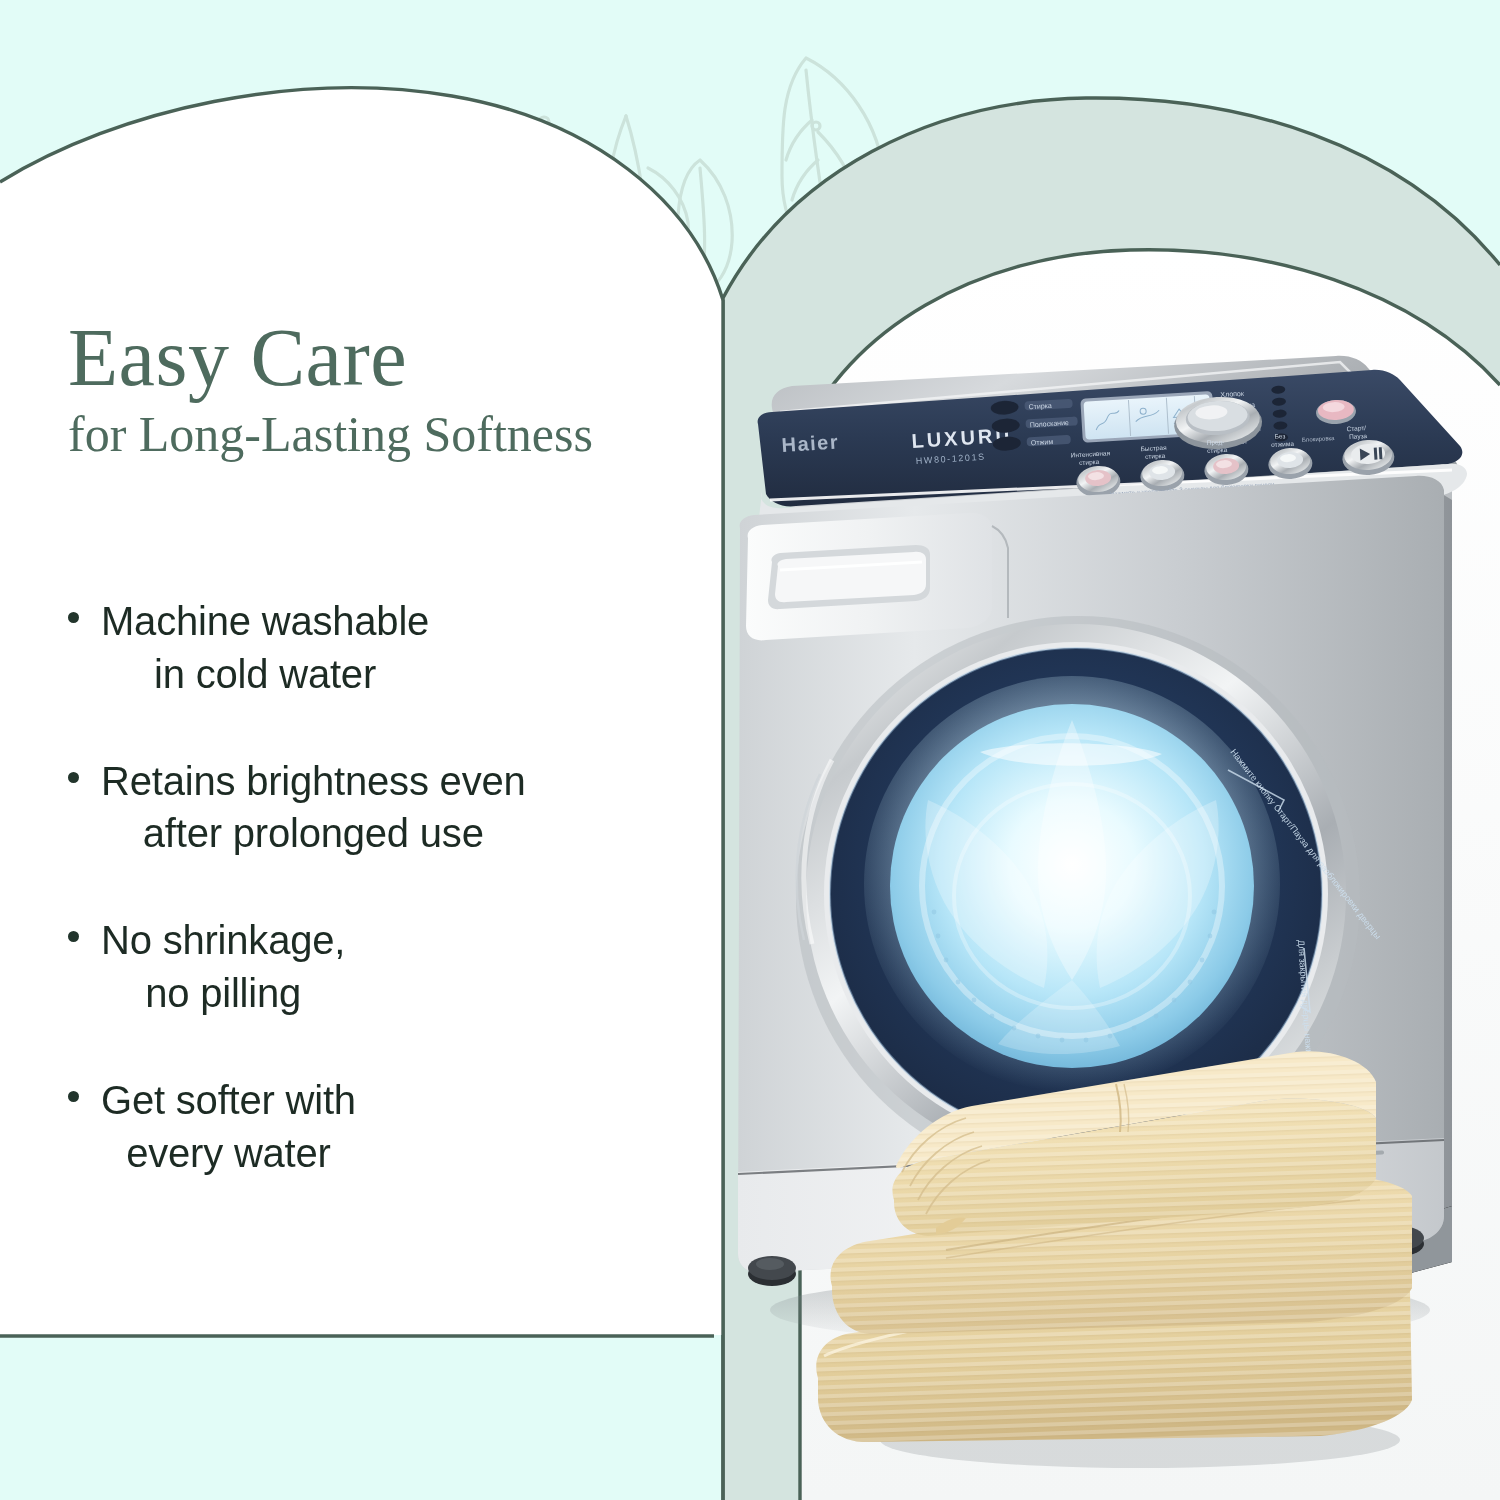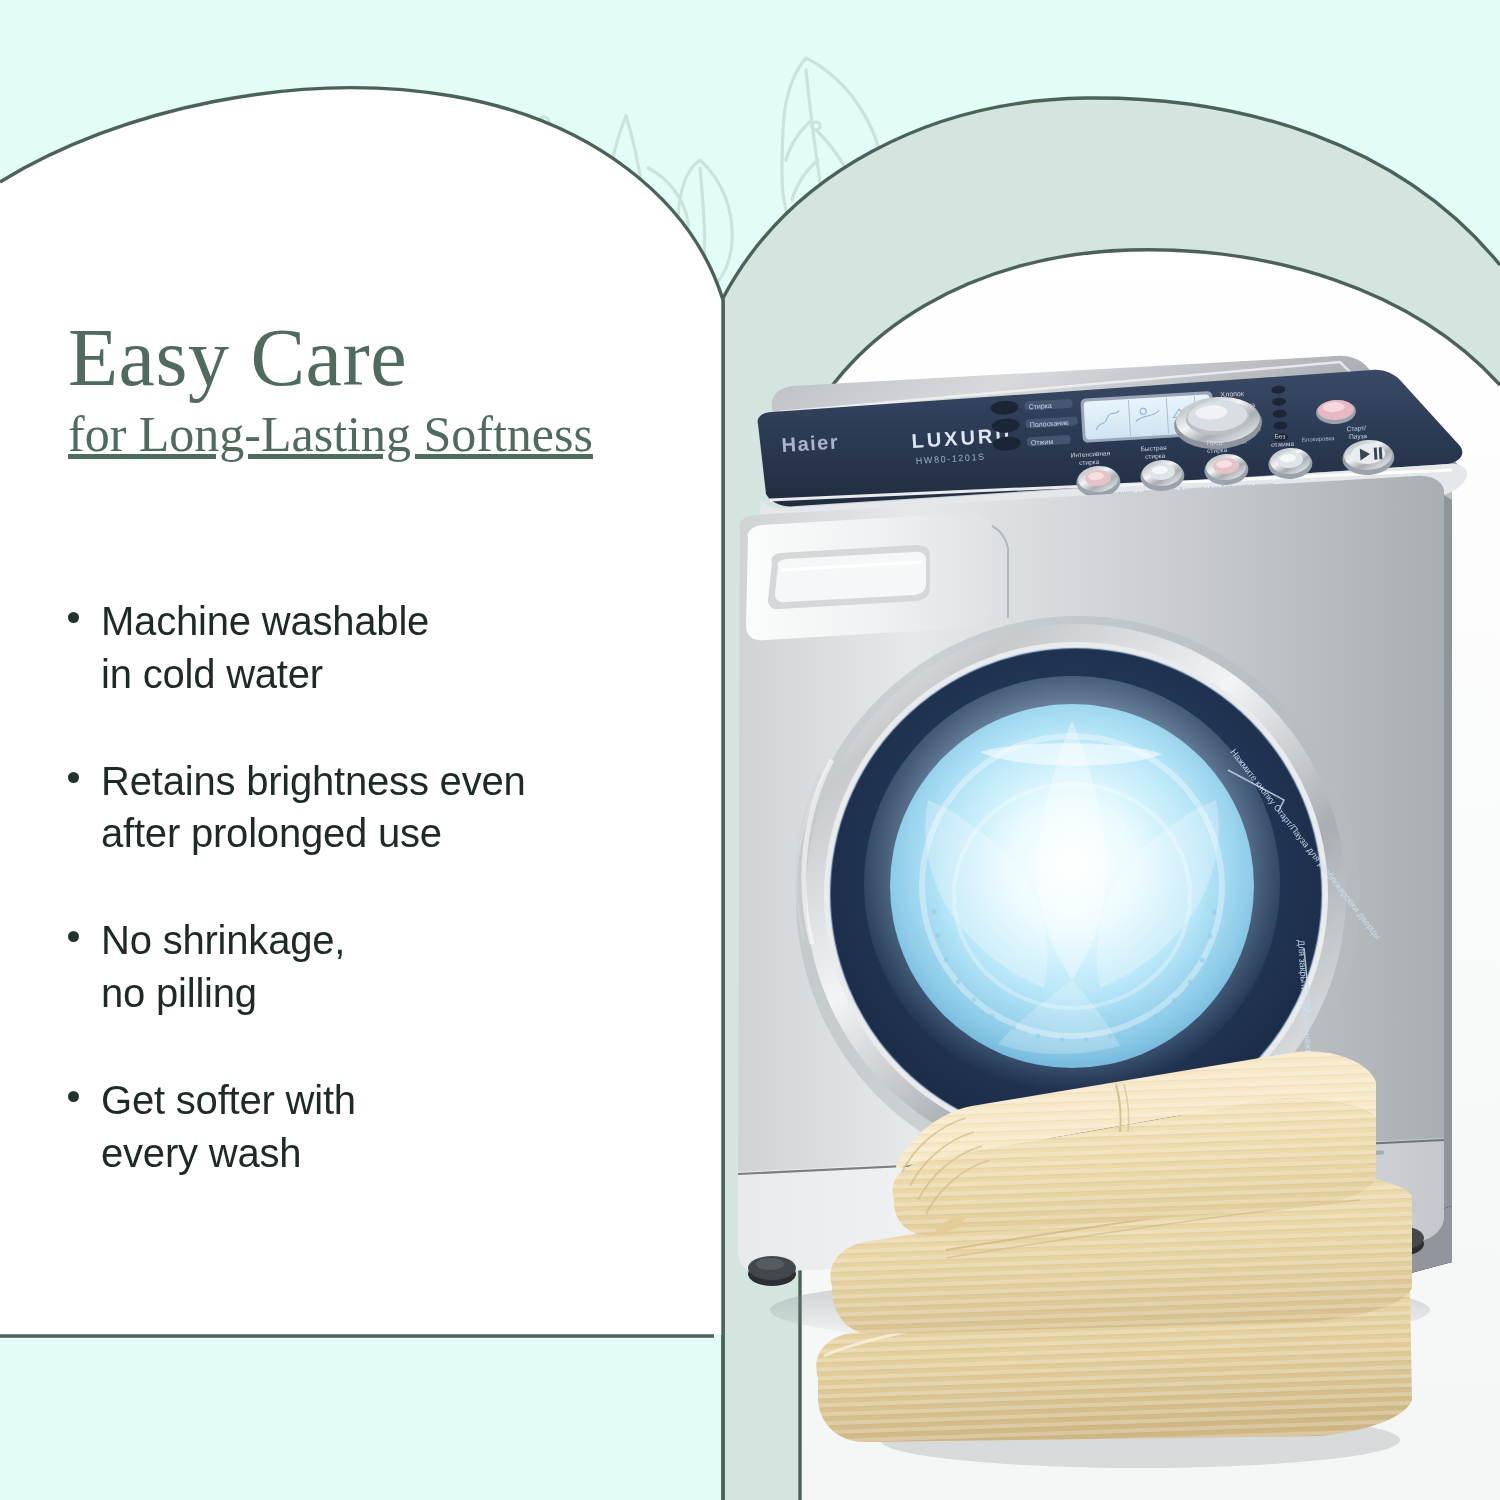--- a/index.html
+++ b/index.html
@@ -25,26 +25,25 @@
     font-family:"Liberation Serif", serif;
     color:#4e6b5e;
   }
   .headline .l1 {
     display:block; font-size:82px; line-height:0.98; font-weight:400;
     letter-spacing:0.5px;
   }
   .headline .l2 {
     display:block; font-size:50px; line-height:1.12; font-weight:400;
     margin-top:8px;
-    text-decoration:underline;
   }
 
   .bullets { position:absolute; left:68px; top:595px; width:640px; }
   .bullet {
-    display:flex; align-items:flex-start; margin-bottom:54px;
+    display:flex; align-items:flex-start; margin-bottom:54px;text-align:center;
   }
   .bullet .dot {
     flex:0 0 auto; width:11px; height:11px; border-radius:50%;
     background:#22352c; margin:17px 22px 0 0;
   }
   .bullet .btxt {
     font-size:40px; line-height:1.32; font-weight:300; color:#1d2b24;
     letter-spacing:-0.2px; white-space:pre-line;
   }
 
@@ -204,21 +203,21 @@
 after prolonged use</span>
       </div>
       <div class="bullet">
         <span class="dot"></span>
         <span class="btxt">No shrinkage,
 no pilling</span>
       </div>
       <div class="bullet">
         <span class="dot"></span>
         <span class="btxt">Get softer with
-every wash</span>
+every water</span>
       </div>
     </div>
   </div>
 
   <div class="photo">
     <svg viewBox="0 0 800 1200" width="800" height="1200">
       <defs>
         <linearGradient id="topPlateG" x1="0" y1="0" x2="1" y2="0.4">
           <stop offset="0" stop-color="#b9bdc1"></stop>
           <stop offset="0.35" stop-color="#d7dadd"></stop>

